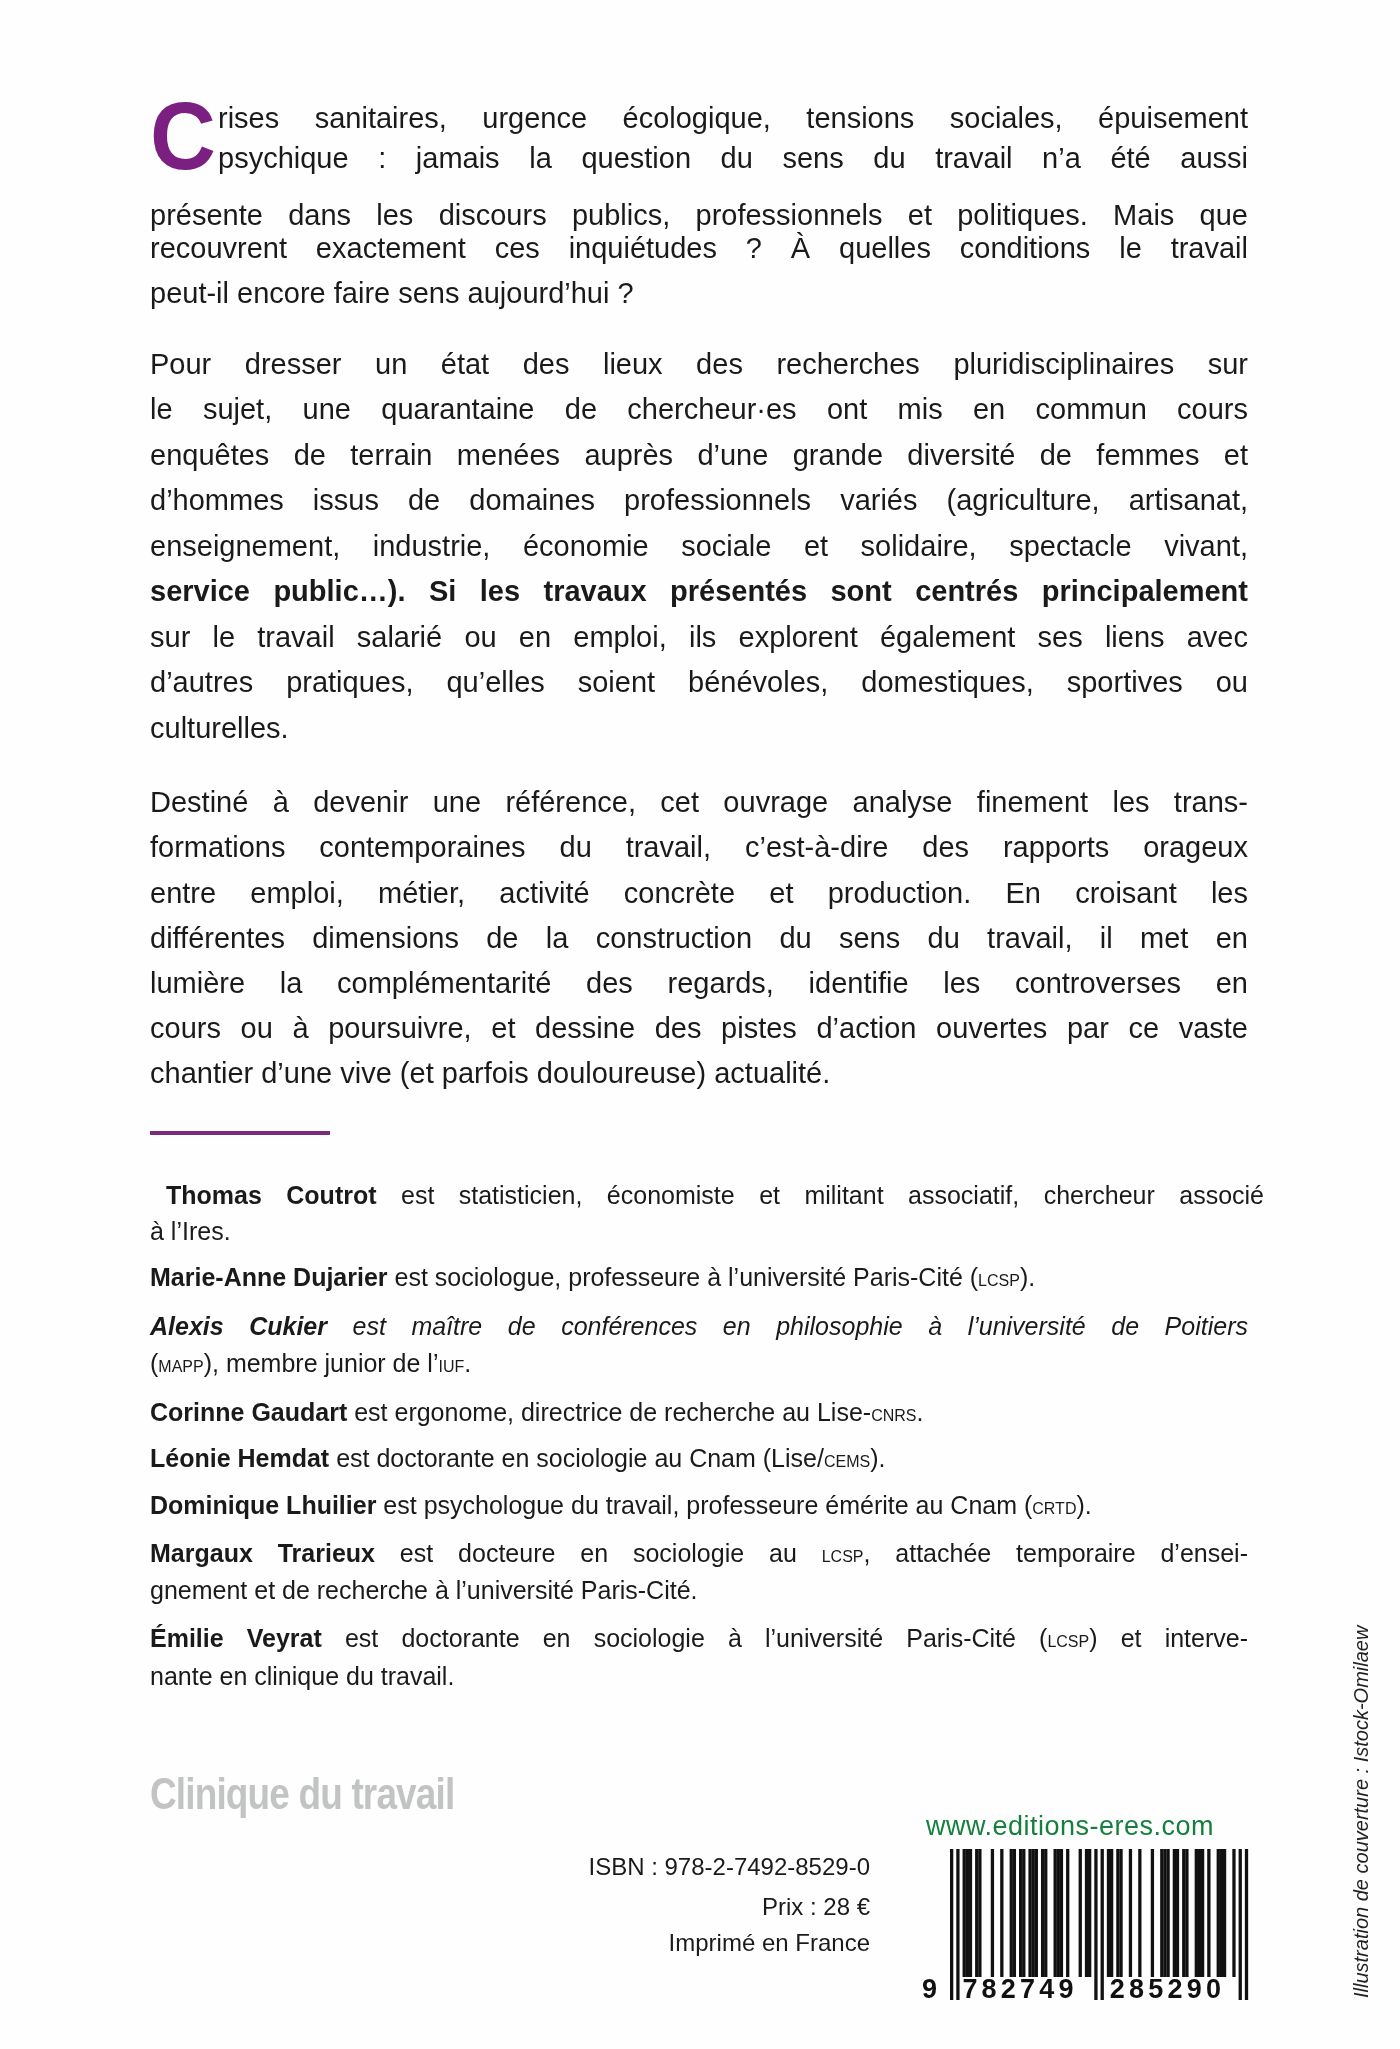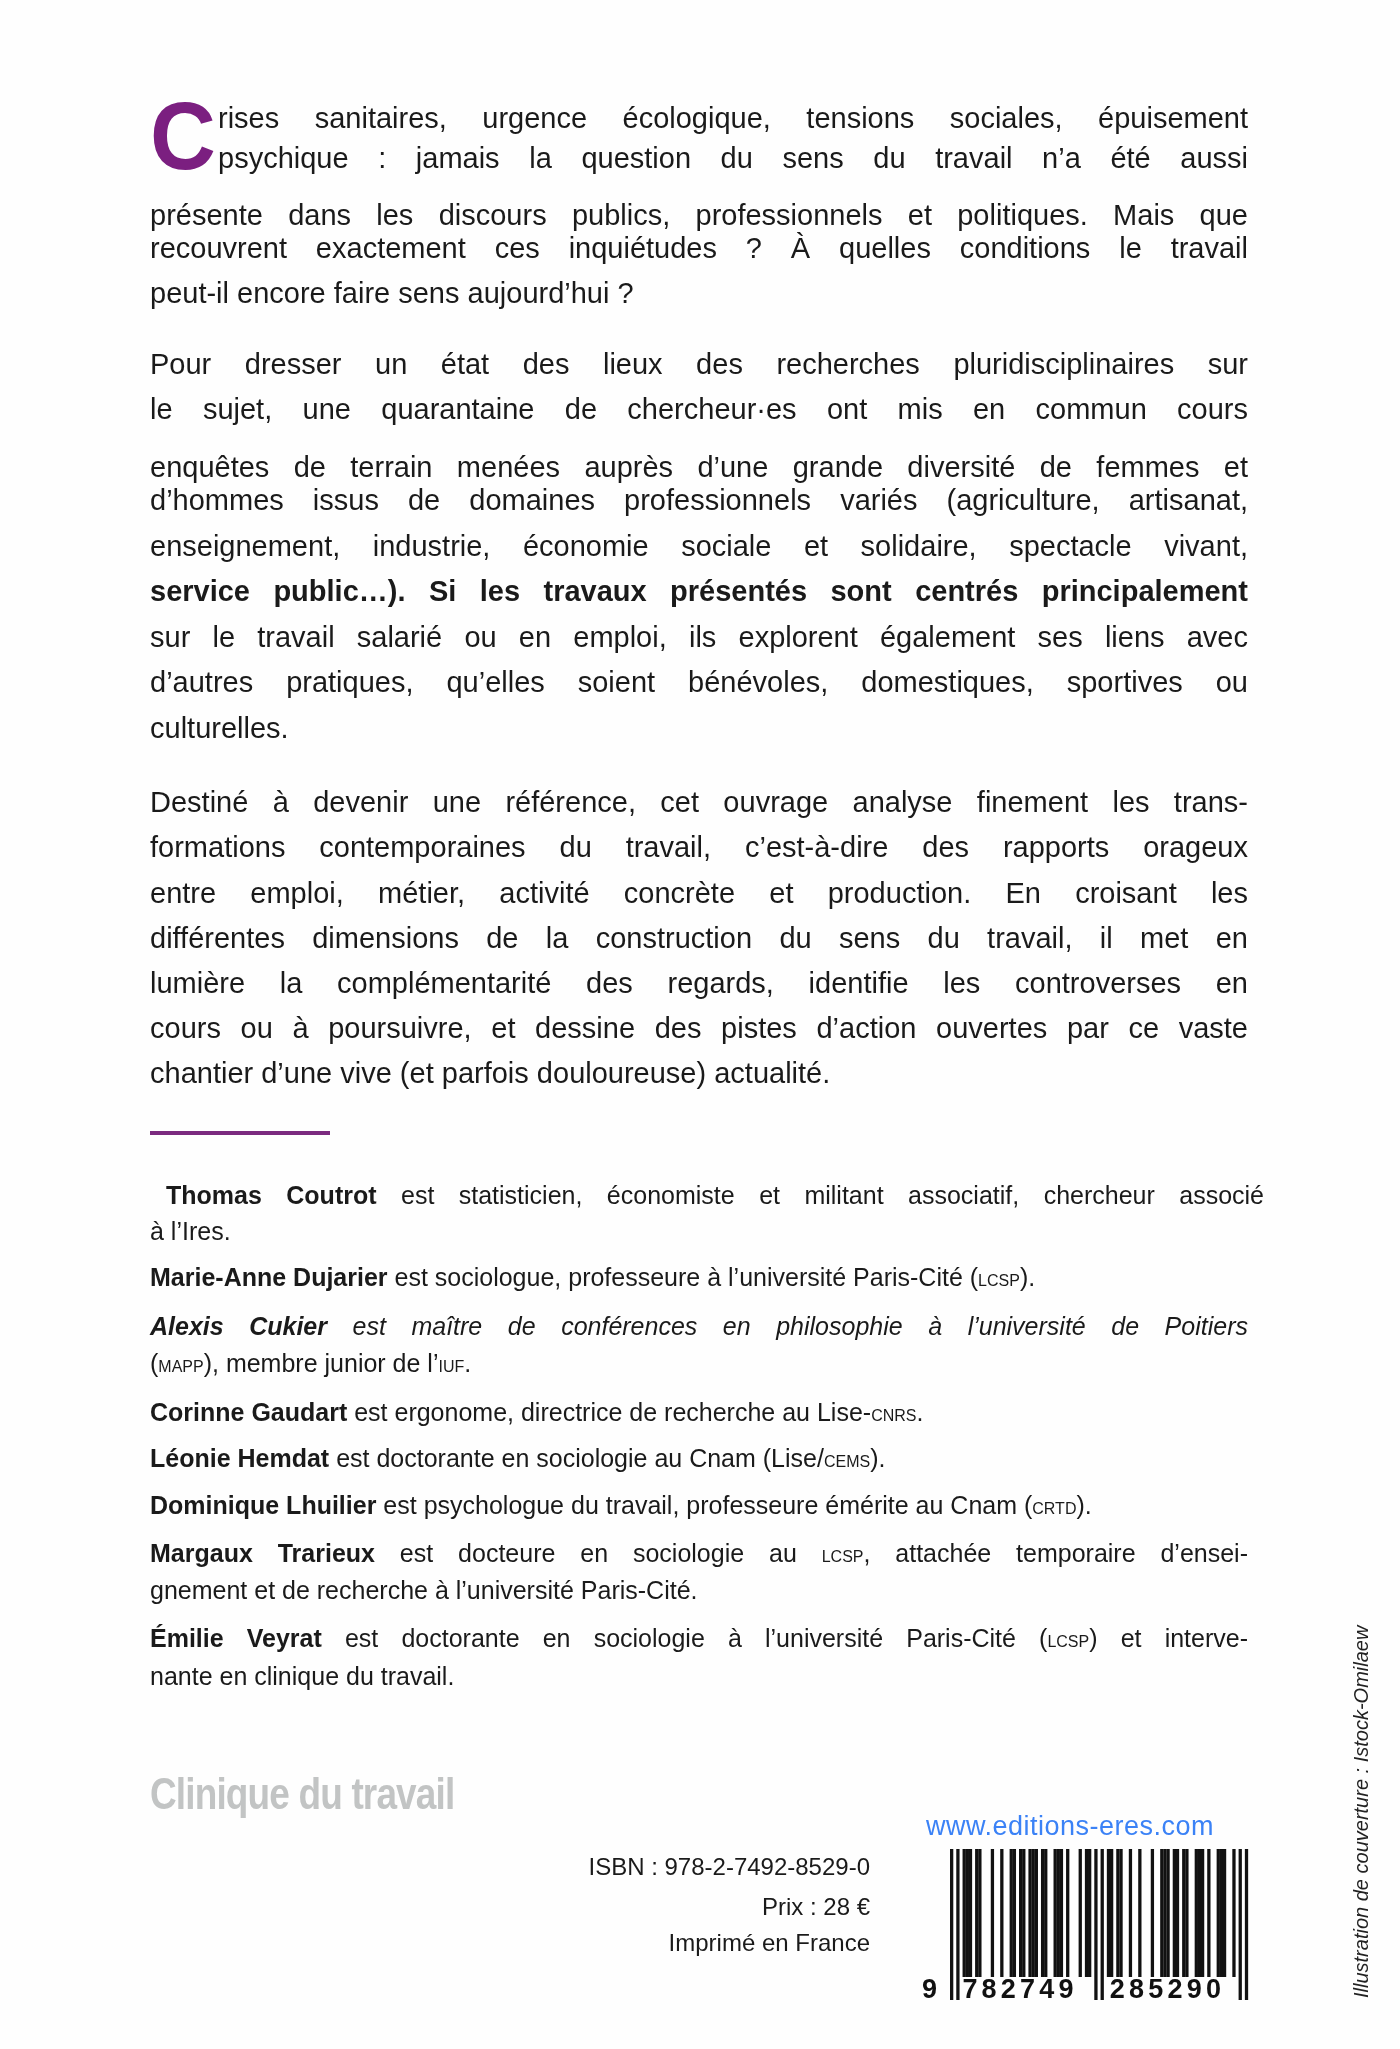--- a/index.html
+++ b/index.html
@@ -8,40 +8,40 @@
   .line { position: absolute; white-space: nowrap; font-size: 29px; line-height: 34px; height: 34px; transform-origin: left center; }
   .line.just { text-align: justify; text-align-last: justify; white-space: normal; overflow: visible; }
   .bio-line { position: absolute; white-space: nowrap; font-size: 25px; line-height: 30px; height: 30px; transform-origin: left center; }
   .bio-line.just { text-align: justify; text-align-last: justify; white-space: normal; }
   .seg-b { font-weight: bold; text-align: center; }
   .seg-sc { font-variant: small-caps; text-transform: lowercase; font-size: 0.92em; }
   .dropcap { position: absolute; left: 150px; top: 86px; font-size: 96px; line-height: 100px; font-weight: bold; color: #7b1f80; transform: scaleX(0.95); transform-origin: left top; }
   .rule { position: absolute; left: 150px; top: 1131px; width: 180px; height: 4px; background: #7b2a7f; }
   .series { position: absolute; left: 150px; top: 1769px; font-size: 44px; line-height: 50px; font-weight: bold; color: #c2c4c4; letter-spacing: -1px; transform: scaleX(0.84); transform-origin: left top; white-space: nowrap; }
   .meta { position: absolute; right: 530px; font-size: 24px; line-height: 28px; text-align: right; white-space: nowrap; color: #1a1a1a; }
-  .url { position: absolute; left: 926px; top: 1811px; width: 322px; font-size: 27px; line-height: 30px; letter-spacing: 0.5px; white-space: nowrap; color: #3b82f6; }
+  .url { position: absolute; left: 926px; top: 1811px; width: 322px; font-size: 27px; line-height: 30px; letter-spacing: 0.5px; white-space: nowrap; color: #15803d; }
   .barcode { position: absolute; left: 918px; top: 1848px; width: 340px; height: 156px; }
   .credit { position: absolute; left: 1349px; top: 1998px; width: 400px; font-size: 20px; line-height: 24px; font-style: italic; color: #222; transform: rotate(-90deg); transform-origin: left top; white-space: nowrap; }
 </style>
 </head>
 <body>
 
 <div class="page">
 
   <div class="dropcap">C</div>
 
   <div id="blurb">
       <div class="line just" style="top: 101px; left: 218px; width: 1030px;">rises sanitaires, urgence écologique, tensions sociales, épuisement</div>
       <div class="line just" style="top: 141px; left: 218px; width: 1030px;">psychique : jamais la question du sens du travail n’a été aussi</div>
       <div class="line just" style="top: 186px; left: 150px; width: 1098px; margin-top: 12px;">présente dans les discours publics, professionnels et politiques. Mais que</div>
       <div class="line just" style="top: 231px; left: 150px; width: 1098px;">recouvrent exactement ces inquiétudes ? À quelles conditions le travail</div>
       <div class="line" style="top: 276px; left: 150px; width: 1098px;">peut-il encore faire sens aujourd’hui ?</div>
       <div class="line just" style="top: 347px; left: 150px; width: 1098px;">Pour dresser un état des lieux des recherches pluridisciplinaires sur</div>
       <div class="line just" style="top: 392px; left: 150px; width: 1098px;">le sujet, une quarantaine de chercheur·es ont mis en commun cours</div>
-      <div class="line just" style="top: 438px; left: 150px; width: 1098px; margin-top: 12px;">enquêtes de terrain menées auprès d’une grande diversité de femmes et</div>
+      <div class="line just" style="top: 438px; left: 150px; width: 1098px;">enquêtes de terrain menées auprès d’une grande diversité de femmes et</div>
       <div class="line just" style="top: 483px; left: 150px; width: 1098px;">d’hommes issus de domaines professionnels variés (agriculture, artisanat,</div>
       <div class="line just" style="top: 529px; left: 150px; width: 1098px;">enseignement, industrie, économie sociale et solidaire, spectacle vivant,</div>
       <div class="line just" style="top: 574px; left: 150px; width: 1098px; font-weight: bold;">service public…). Si les travaux présentés sont centrés principalement</div>
       <div class="line just" style="top: 620px; left: 150px; width: 1098px;">sur le travail salarié ou en emploi, ils explorent également ses liens avec</div>
       <div class="line just" style="top: 665px; left: 150px; width: 1098px;">d’autres pratiques, qu’elles soient bénévoles, domestiques, sportives ou</div>
       <div class="line" style="top: 711px; left: 150px; width: 1098px;">culturelles.</div>
       <div class="line just" style="top: 785px; left: 150px; width: 1098px;">Destiné à devenir une référence, cet ouvrage analyse finement les trans-</div>
       <div class="line just" style="top: 830px; left: 150px; width: 1098px;">formations contemporaines du travail, c’est-à-dire des rapports orageux</div>
       <div class="line just" style="top: 876px; left: 150px; width: 1098px;">entre emploi, métier, activité concrète et production. En croisant les</div>
       <div class="line just" style="top: 921px; left: 150px; width: 1098px;">différentes dimensions de la construction du sens du travail, il met en</div>

